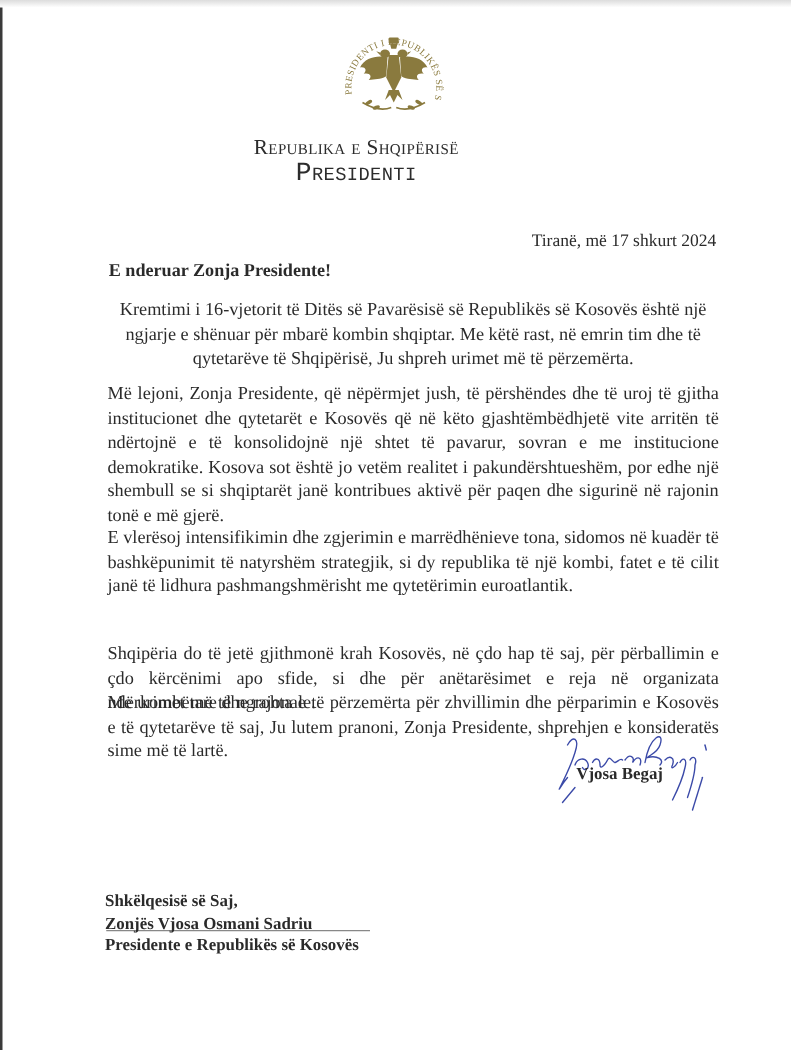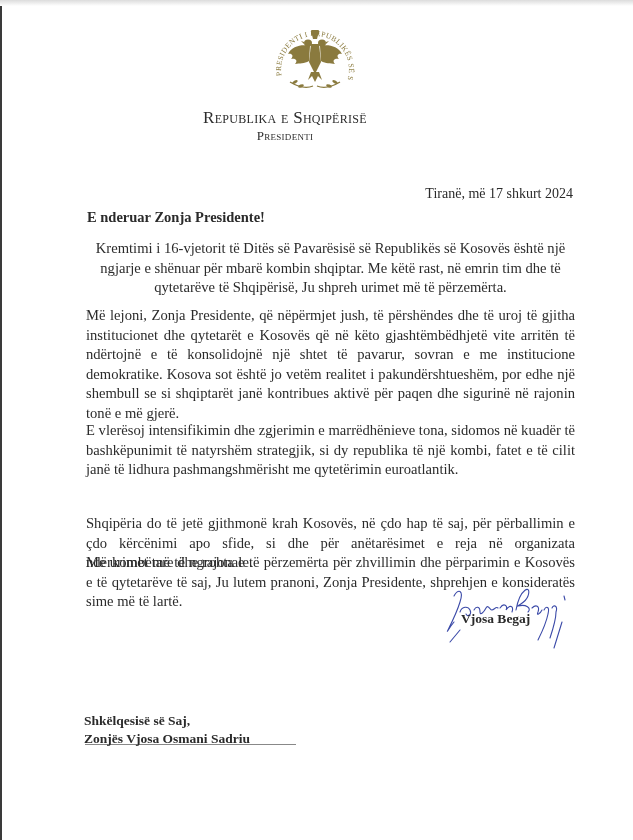--- a/index.html
+++ b/index.html
@@ -9,21 +9,21 @@
     font-family: "DejaVu Serif", "Liberation Serif", serif;
     color: #2a2a2a;
   }
   .left-edge { position: absolute; left: 0; top: 0; width: 2px; height: 840px; background: #3a3a3a; }
   .top-shade { position: absolute; left: 0; top: 0; width: 633px; height: 6px;
     background: linear-gradient(#dcdcdc, #ffffff); }
   .seal { position: absolute; left: 268px; top: 16px; width: 94px; height: 82px; }
   .header { position: absolute; left: 0; width: 570px; text-align: center;
     font-family: "Liberation Serif", serif; color: #2c2c2c; letter-spacing: 0.3px; }
   .h1 { top: 108px; font-size: 17px; font-variant: small-caps; }
-  .h2 { top: 128px; font-size: 13px; font-variant: small-caps; }
+  .h2 { top: 128px; font-size: 21px; font-variant: small-caps; font-family: Liberation Mono, monospace; }
   .date { position: absolute; right: 60px; top: 186px; font-size: 14px;
     font-family: "Liberation Serif", serif; }
   .salutation { position: absolute; left: 87px; top: 209px; font-size: 14.5px;
     font-weight: bold; font-family: "Liberation Serif", serif; }
   .body-text { position: absolute; left: 86px; width: 489px;
     font-family: "Liberation Serif", serif; font-size: 14.6px; line-height: 19.5px;
     text-align: justify; color: #2b2b2b; }
   .p1 { top: 239px; text-align: center; }
   .p2 { top: 306px; }
   .p3 { top: 421px; }
@@ -100,13 +100,14 @@
     <path d="M20,48 L10,60"></path>
     <path d="M122,40 L114,66"></path>
   </g>
 </svg>
 <div class="signer">Vjosa Begaj</div>
 
 <div class="rule"></div>
 <div class="addressee">
   <div>Shkëlqesisë së Saj,</div>
   <div>Zonjës Vjosa Osmani Sadriu</div>
+  <div>Presidente e Republikës së Kosovës</div>
 </div>
 
 </body></html>

